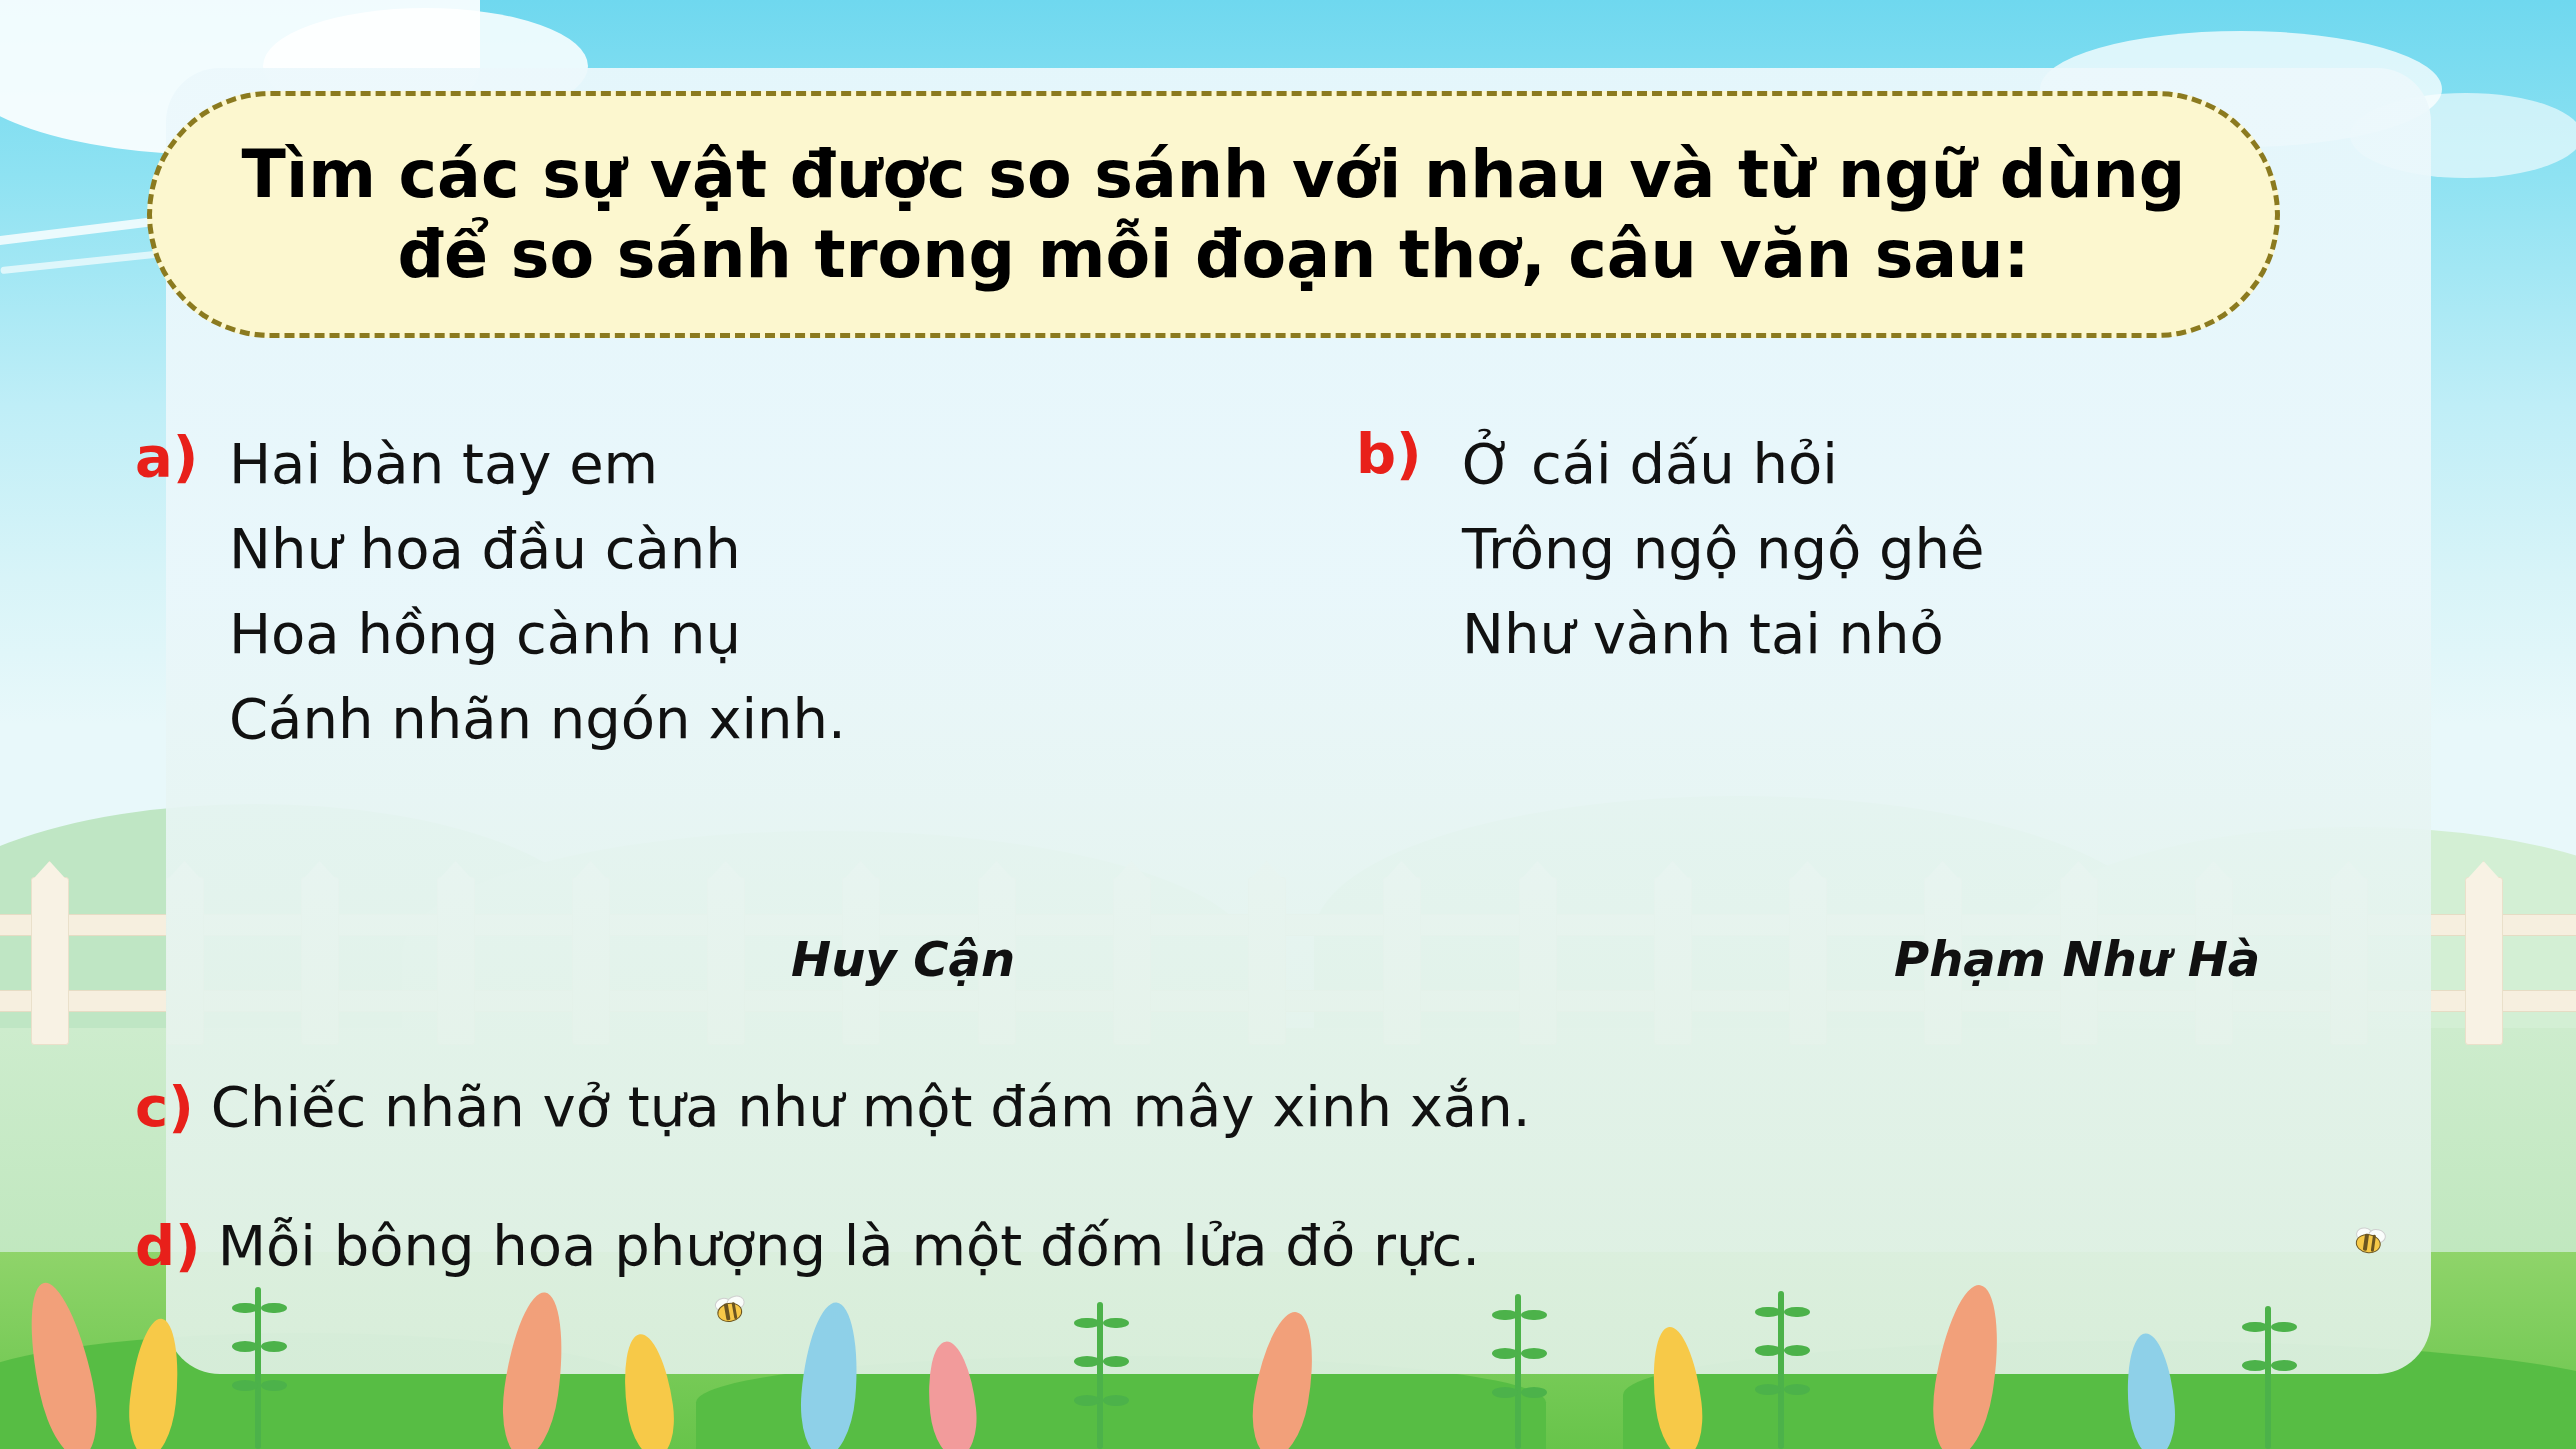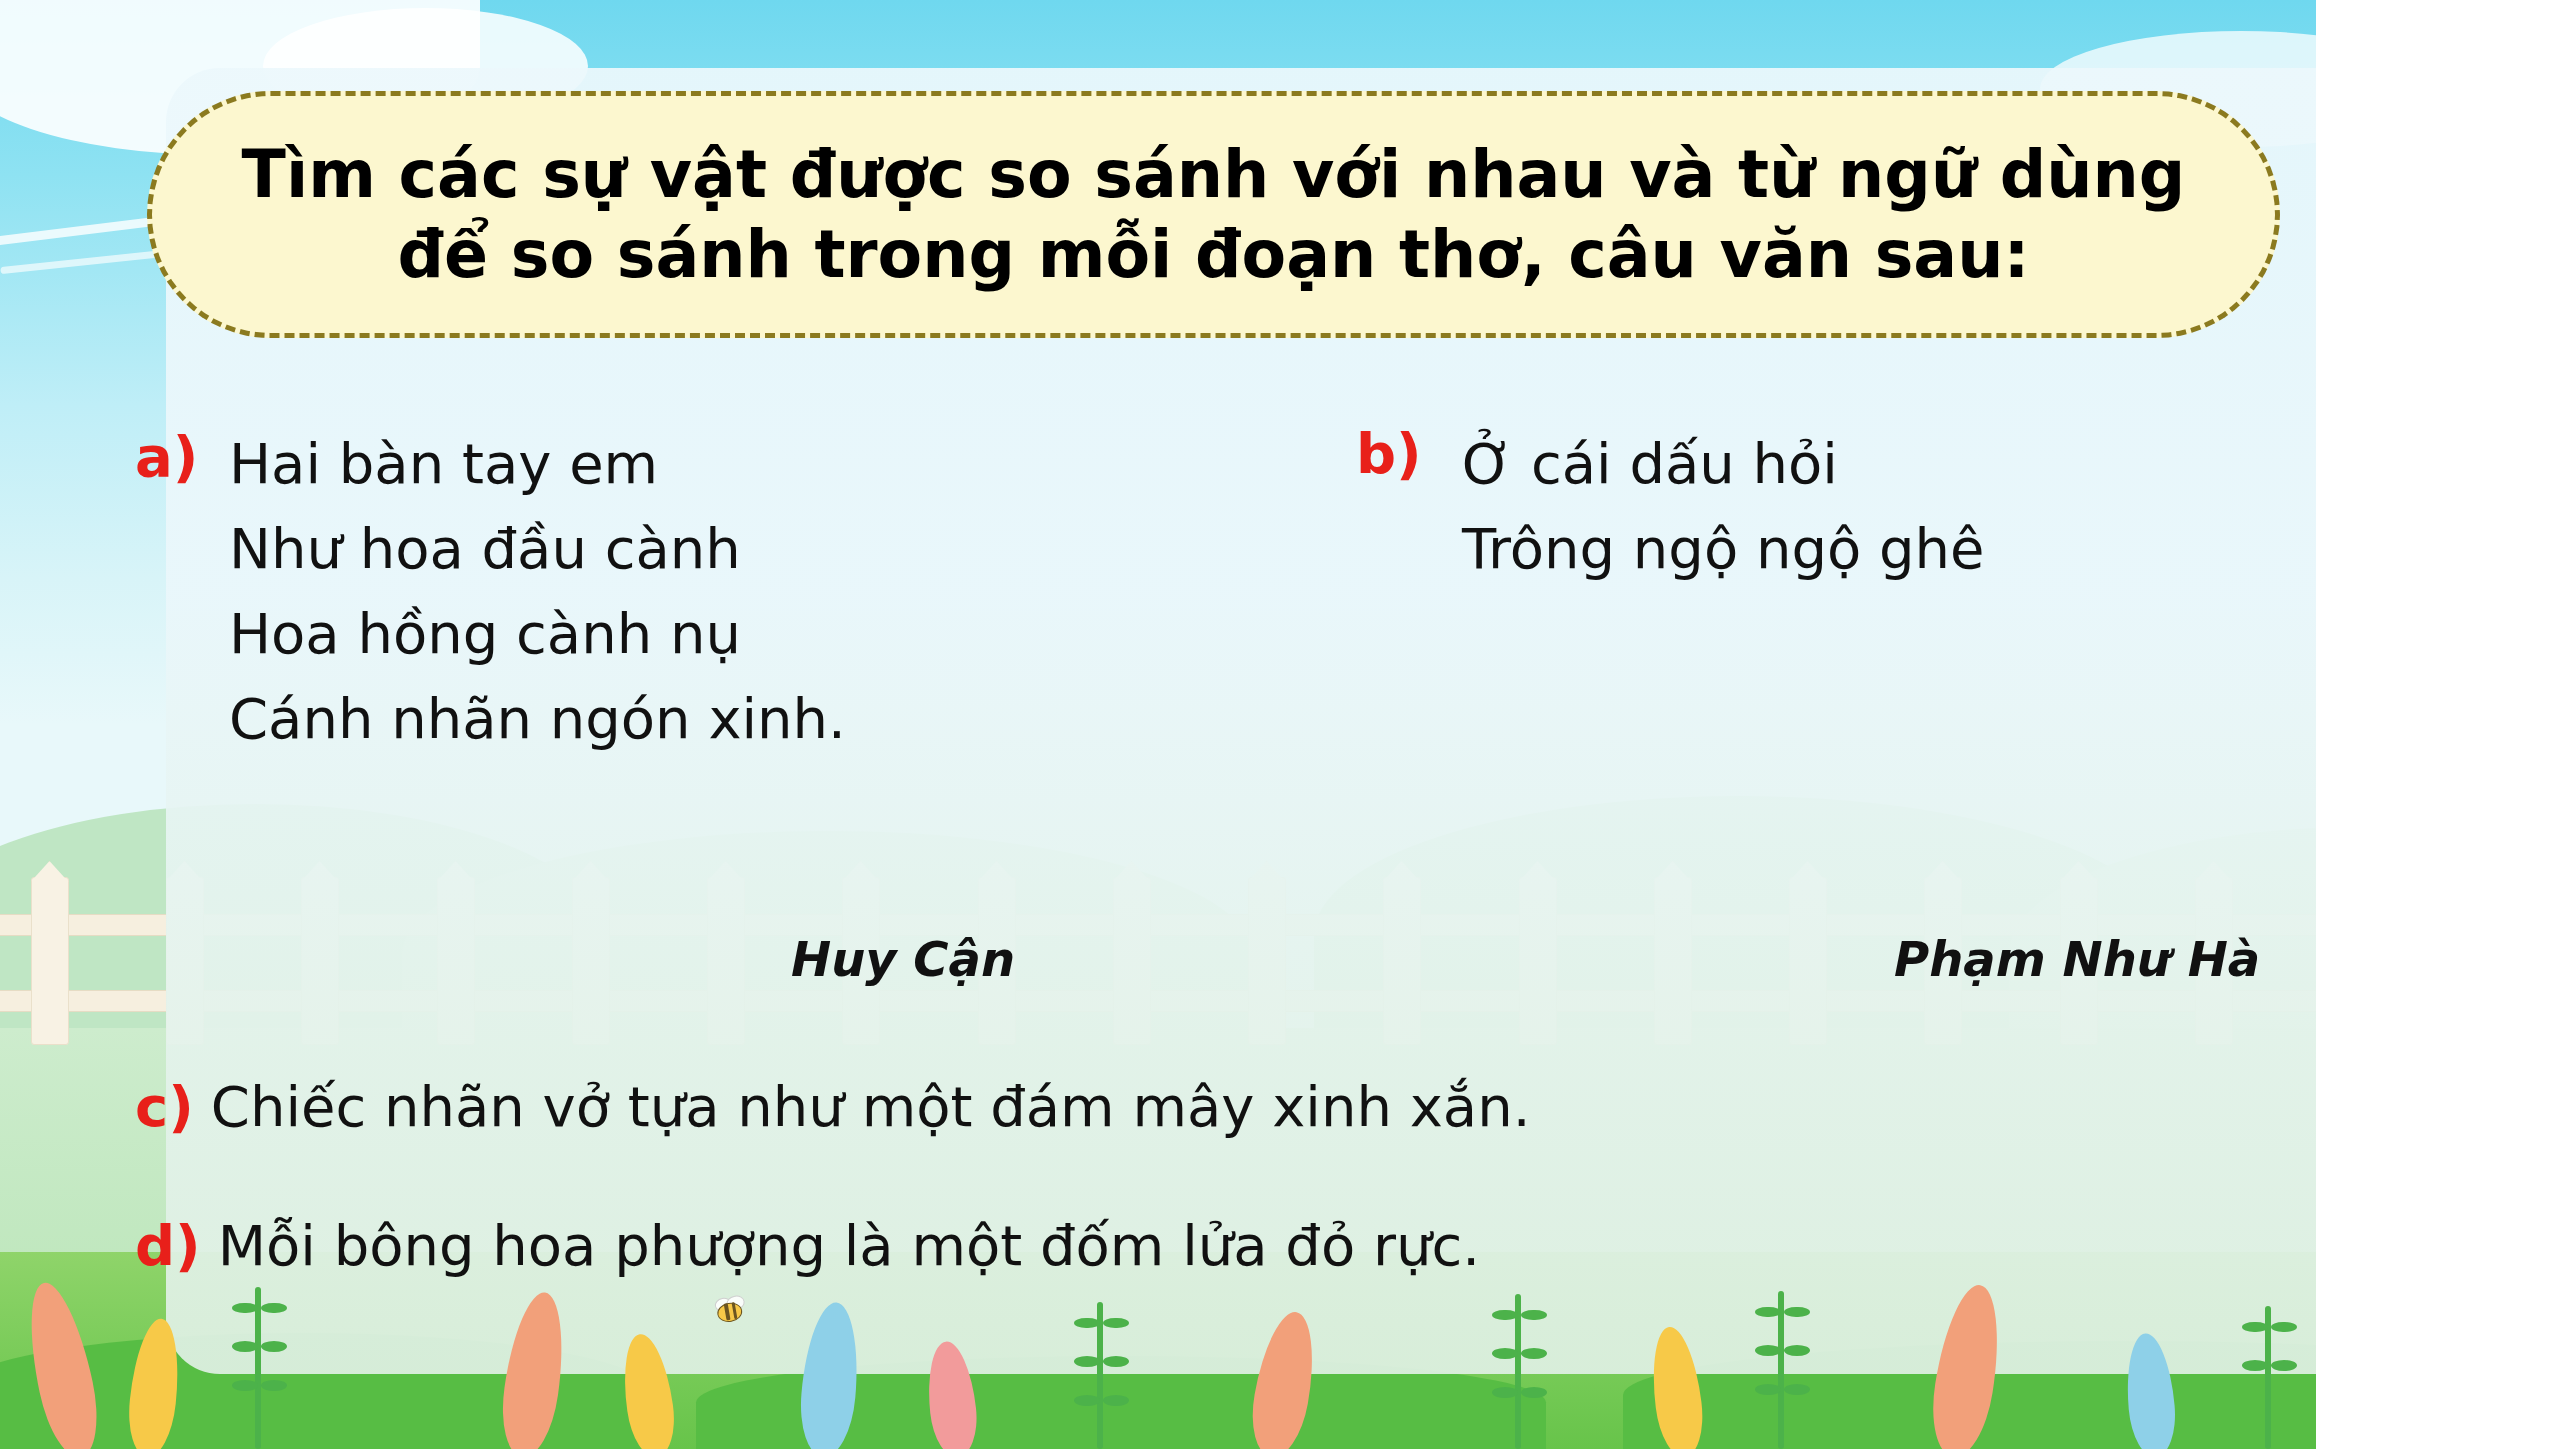--- a/index.html
+++ b/index.html
@@ -6,21 +6,21 @@
     margin: 0;
     padding: 0;
     width: 2576px;
     height: 1449px;
     overflow: hidden;
     font-family: "DejaVu Sans", sans-serif;
   }
 
   #slide {
     position: relative;
-    width: 2316px;
+    width: 2576px;
     height: 1449px;
     background: linear-gradient(to bottom, #6fd8ef 0%, #8ee2f2 12%, #bfeef7 28%, #d8f4f8 40%, #e8f8fa 50%);
     overflow: hidden;
   }
 
   
   .cloud {
     position: absolute;
     background: #ffffff;
     border-radius: 50%;
@@ -296,20 +296,21 @@
     <div class="poem-line">Như hoa đầu cành</div>
     <div class="poem-line">Hoa hồng cành nụ</div>
     <div class="poem-line">Cánh nhãn ngón xinh.</div>
   </div>
   <div class="attrib attrib-a">Huy Cận</div>
 
   <div class="marker marker-b">b)</div>
   <div class="col col-b">
     <div class="poem-line">Ở cái dấu hỏi</div>
     <div class="poem-line">Trông ngộ ngộ ghê</div>
+    <div class="poem-line">Như vành tai nhỏ</div>
   </div>
   <div class="attrib attrib-b">Phạm Như Hà</div>
 
   <div class="item-row item-c">
     <span class="lbl">c)</span>
     <span class="txt">Chiếc nhãn vở tựa như một đám mây xinh xắn.</span>
   </div>
 
   <div class="item-row item-d">
     <span class="lbl">d)</span>

